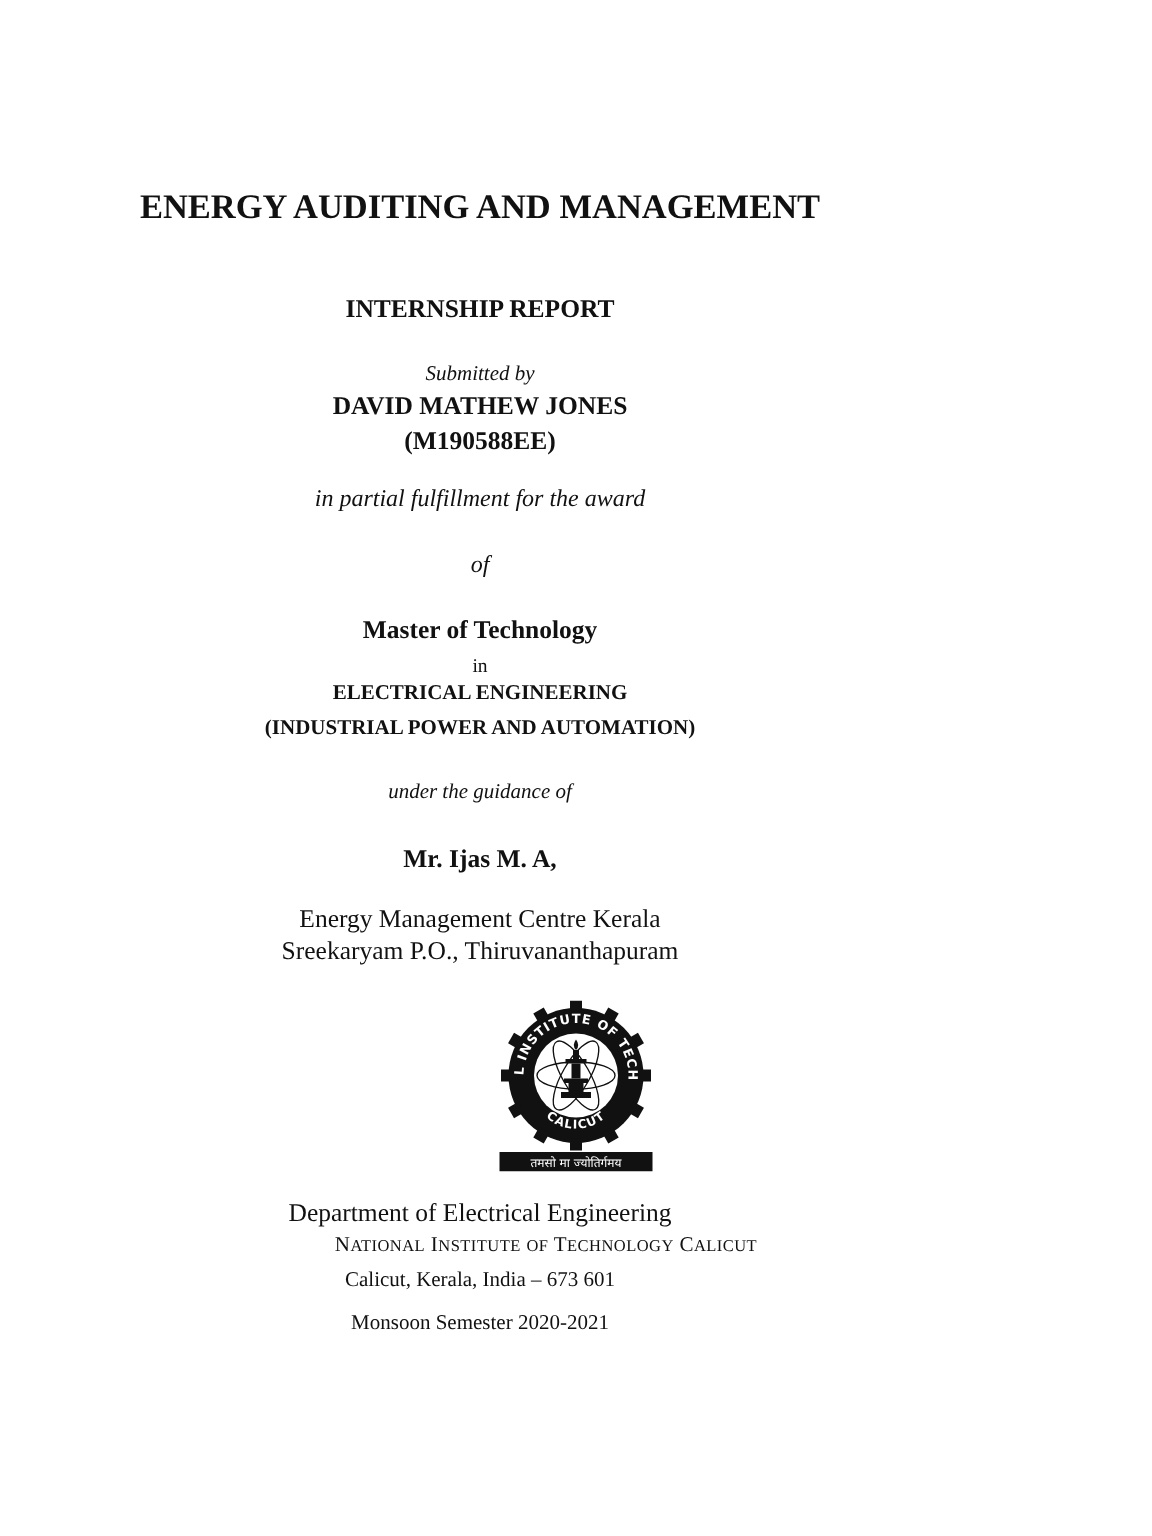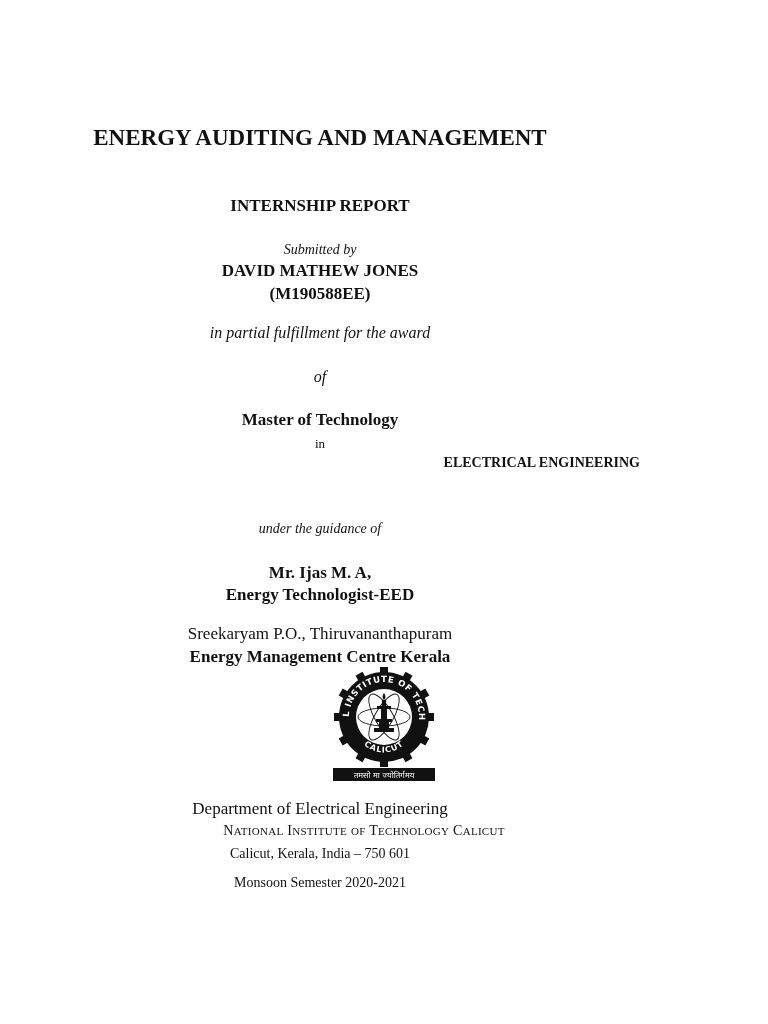--- a/index.html
+++ b/index.html
@@ -32,26 +32,26 @@
 
     #title        { top: 126px; font-size: 23px; font-weight: bold; }
     #subtitle     { top: 197px; font-size: 17px; font-weight: bold; }
     #submitted-by { top: 243px; font-size: 14px; font-style: italic; }
     #author       { top: 262px; font-size: 17px; font-weight: bold; }
     #roll         { top: 285px; font-size: 17px; font-weight: bold; }
     #partial      { top: 325px; font-size: 16px; font-style: italic; }
     #of           { top: 369px; font-size: 16px; font-style: italic; }
     #degree       { top: 411px; font-size: 17px; font-weight: bold; }
     #in           { top: 437px; font-size: 13px; }
-    #branch       { top: 456px; font-size: 14px; font-weight: bold; text-align: right; }
+    #branch       { top: 456px; font-size: 14px; font-weight: bold; }
     #spec         { top: 479px; font-size: 14px; font-weight: bold; }
     #guidance     { top: 522px; font-size: 14px; font-style: italic; }
     #guide-name   { top: 564px; font-size: 17px; font-weight: bold; }
     #guide-desig  { top: 586px; font-size: 17px; font-weight: bold; }
-    #guide-org    { top: 604px; font-size: 17px; font-weight: bold; margin-top: 44px; }
+    #guide-org    { top: 604px; font-size: 17px; font-weight: normal; }
     #guide-addr   { top: 625px; font-size: 17px; font-weight: normal; }
 
     #logo {
       position: absolute;
       left: 331px;
       top: 667px;
       width: 106px;
       height: 114px;
     }
 
@@ -73,24 +73,24 @@
   <div id="submitted-by" class="line">Submitted by</div>
   <div id="author" class="line">DAVID MATHEW JONES</div>
   <div id="roll" class="line">(M190588EE)</div>
 
   <div id="partial" class="line">in partial fulfillment for the award</div>
   <div id="of" class="line">of</div>
 
   <div id="degree" class="line">Master of Technology</div>
   <div id="in" class="line">in</div>
   <div id="branch" class="line">ELECTRICAL ENGINEERING</div>
+  <div id="spec" class="line">(INDUSTRIAL POWER AND AUTOMATION)</div>
 
   <div id="guidance" class="line">under the guidance of</div>
   <div id="guide-name" class="line">Mr. Ijas M. A,</div>
-  <div id="guide-desig" class="line">Energy Technologist-EED</div>
   <div id="guide-org" class="line">Energy Management Centre Kerala</div>
   <div id="guide-addr" class="line">Sreekaryam P.O., Thiruvananthapuram</div>
 
   <div id="logo">
     <svg width="106" height="114" viewBox="0 0 106 114" xmlns="http://www.w3.org/2000/svg">
       <defs>
         <path id="ringTop" d="M 18 50 A 35 35 0 0 1 88 50"></path>
         <path id="ringBot" d="M 28 72 A 30 30 0 0 0 78 72"></path>
       </defs>
 
@@ -143,16 +143,16 @@
   </div>
 
   <div id="dept" class="line">Department of Electrical Engineering</div>
   <div id="institute" class="line">
     <span><span class="cap">N</span><span class="sc">ATIONAL</span></span>
     <span><span class="cap">I</span><span class="sc">NSTITUTE</span></span>
     <span><span class="sc">OF</span></span>
     <span><span class="cap">T</span><span class="sc">ECHNOLOGY</span></span>
     <span><span class="cap">C</span><span class="sc">ALICUT</span></span>
   </div>
-  <div id="address" class="line">Calicut, Kerala, India – 750 601</div>
+  <div id="address" class="line">Calicut, Kerala, India – 673 601</div>
   <div id="semester" class="line">Monsoon Semester 2020-2021</div>
 
 </div>
 
 </body></html>

